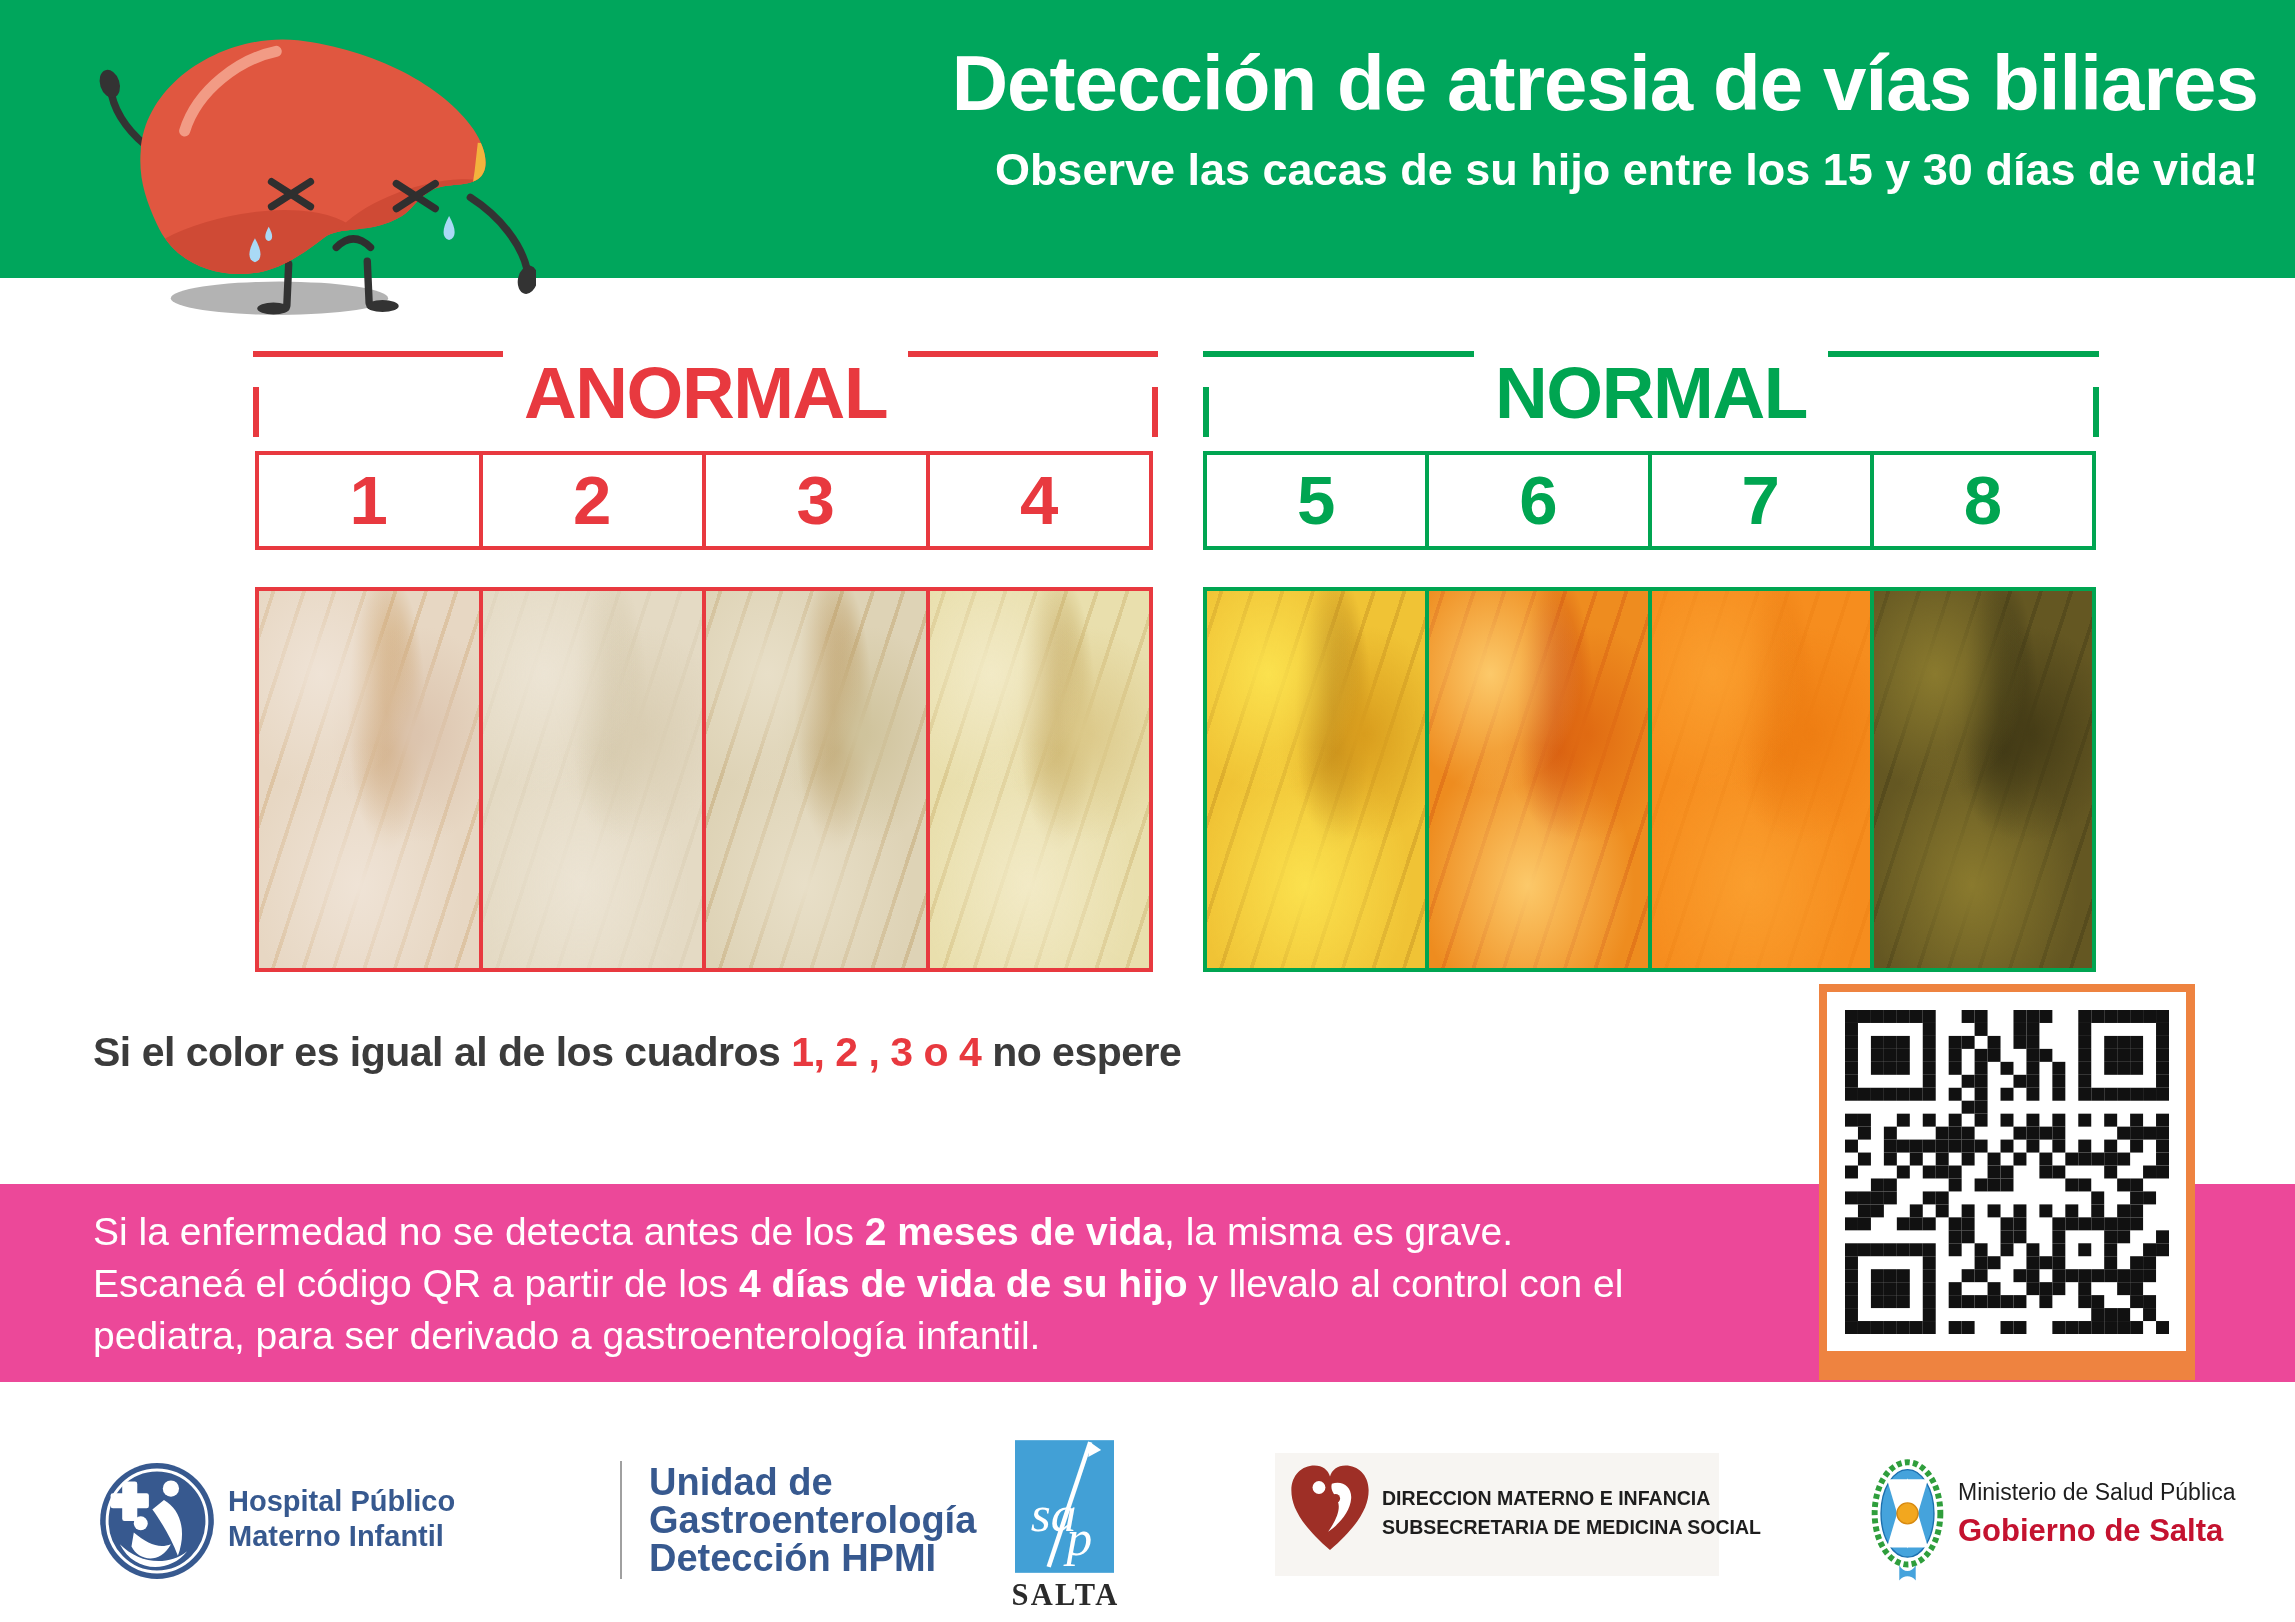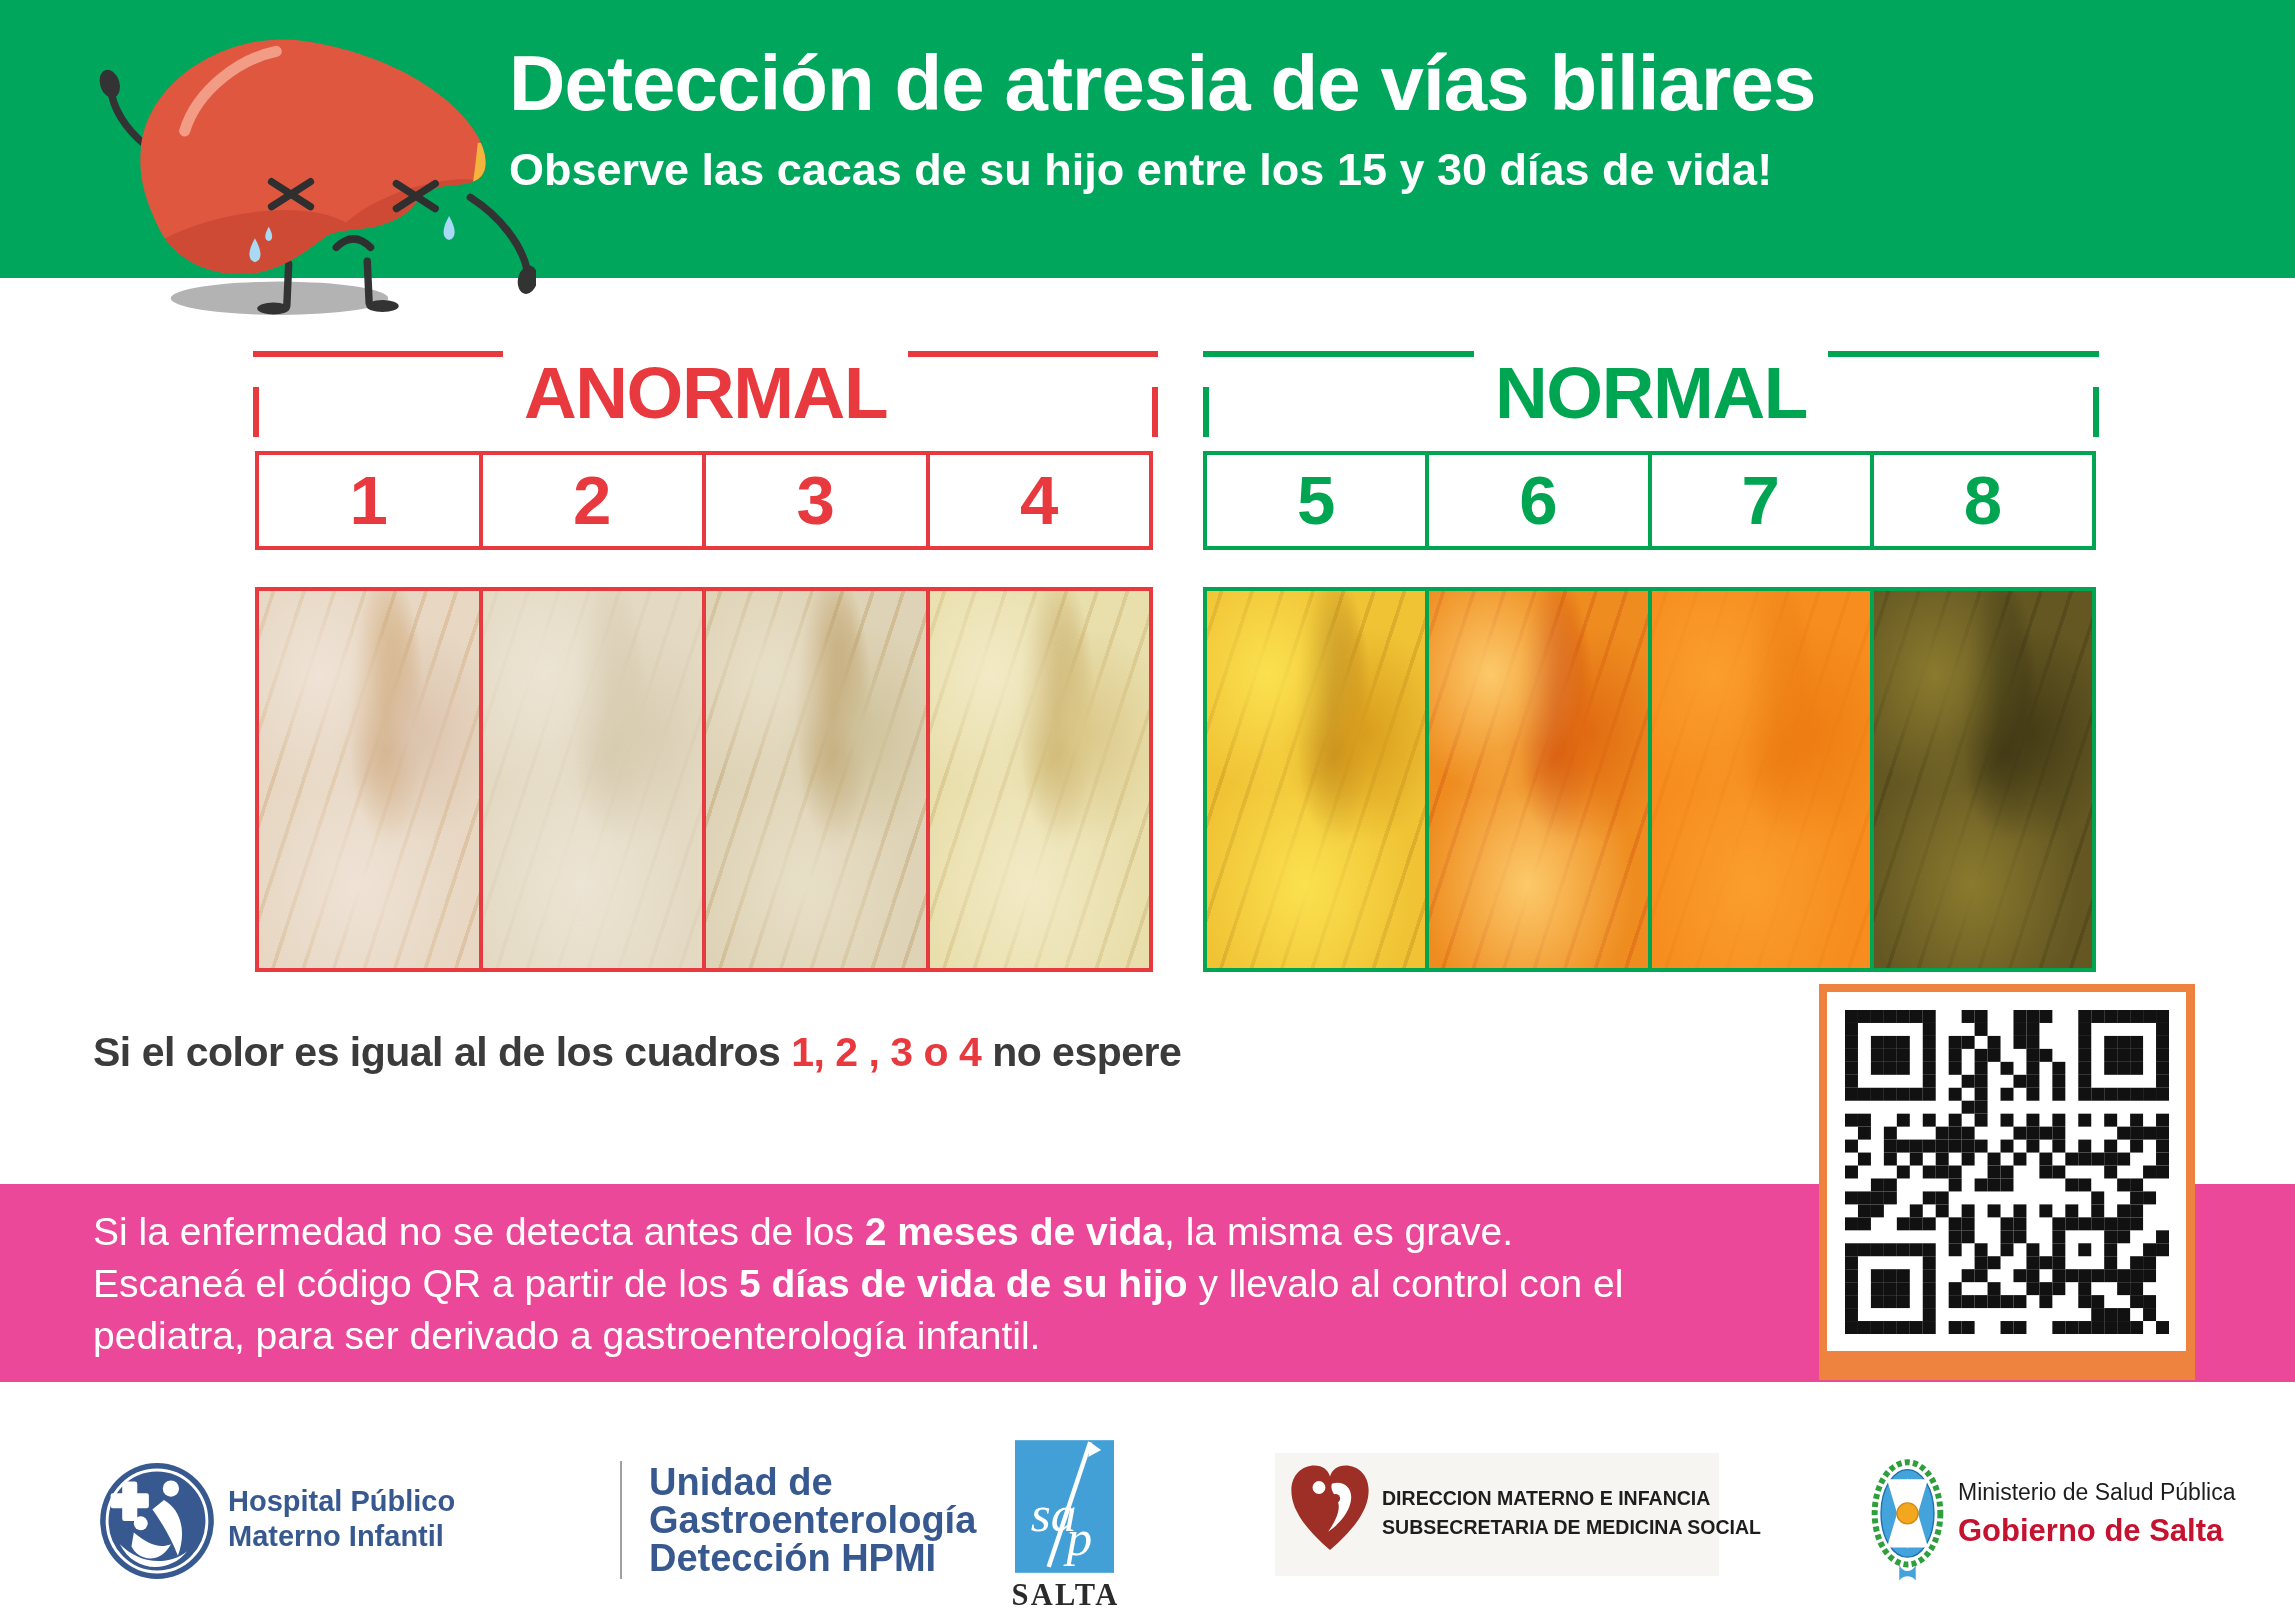--- a/index.html
+++ b/index.html
@@ -1,21 +1,21 @@
 <!DOCTYPE html>
 <html style="font-size:7.4px"><head>
 <meta charset="utf-8">
 <style>
   html,body{margin:0;padding:0;background:#ffffff;}
   .page{position:relative;width:2295px;height:1623px;background:#ffffff;overflow:hidden;
         font-family:"Liberation Sans", sans-serif;}
 
   
   .header-bar{position:absolute;left:0;top:0;width:2295px;height:278px;background:#00a65c;}
-  .title-block{position:absolute;left:509px;top:37px;width:1749px;text-align:left;color:#ffffff;}
+  .title-block{position:absolute;left:509px;top:37px;width:1749px;text-align:right;color:#ffffff;}
   .title-block h1{margin:0;font-size:78px;line-height:93px;font-weight:bold;letter-spacing:-0.9px;}
   .title-block h2{margin:13px 0 0 0;font-size:45px;line-height:53px;font-weight:bold;}
   .mascot{position:absolute;left:46px;top:7px;width:490px;height:319px;}
 
   
   .bracket{position:absolute;top:351px;height:83px;display:flex;gap:21px;}
   .bracket .blabel{font-size:73px;font-weight:800;letter-spacing:-1.4px;white-space:nowrap;}
   .bracket .bline{flex:1;height:6px;background:currentColor;}
   .bracket .btick{position:absolute;width:6px;height:50px;top:36px;background:currentColor;}
   .bracket .btick.left{left:0;} .bracket .btick.right{right:0;}
@@ -175,21 +175,21 @@
     <div class="scell" style="background: radial-gradient(60% 45% at 28% 22%, rgb(138, 122, 46) 0%, transparent 70%), radial-gradient(55% 40% at 72% 38%, rgb(69, 60, 22) 0%, transparent 72%), radial-gradient(65% 50% at 45% 78%, rgb(138, 122, 46) 0%, transparent 75%), radial-gradient(26% 55% at 58% 32%, rgb(46, 42, 16) 0%, transparent 68%), repeating-linear-gradient(108deg, transparent 0px, transparent 12px, rgba(46, 42, 16, 0.25) 12px, rgba(46, 42, 16, 0.25) 15.7px, transparent 15.7px, transparent 29px), rgb(100, 87, 34);"></div>
   </div>
 
   <div class="warning">
     <span>Si el color es igual al de los cuadros </span><span class="hl">1, 2 , 3 o 4</span><span> no espere</span><br>
   </div>
 
   <div class="banner">
     <div class="btext">
       <span>Si la enfermedad no se detecta antes de los </span><b>2 meses de vida</b><span>, la misma es grave.</span><br>
-      <span>Escaneá el código QR a partir de los </span><b>5 días de vida de su hijo</b><span> y llevalo al control con el</span><br>
+      <span>Escaneá el código QR a partir de los </span><b>4 días de vida de su hijo</b><span> y llevalo al control con el</span><br>
       <span>pediatra, para ser derivado a gastroenterología infantil.</span>
     </div>
   </div>
 
   <div class="qr-frame">
     <div class="qr-box">
       <svg id="qr-svg" width="324" height="324" viewBox="0 0 700 700">
           <rect x="0" y="0" width="700" height="700" fill="#ffffff"></rect>
           <rect x="0" y="0" width="28" height="28" fill="#111111"></rect>
           <rect x="28" y="0" width="28" height="28" fill="#111111"></rect>

